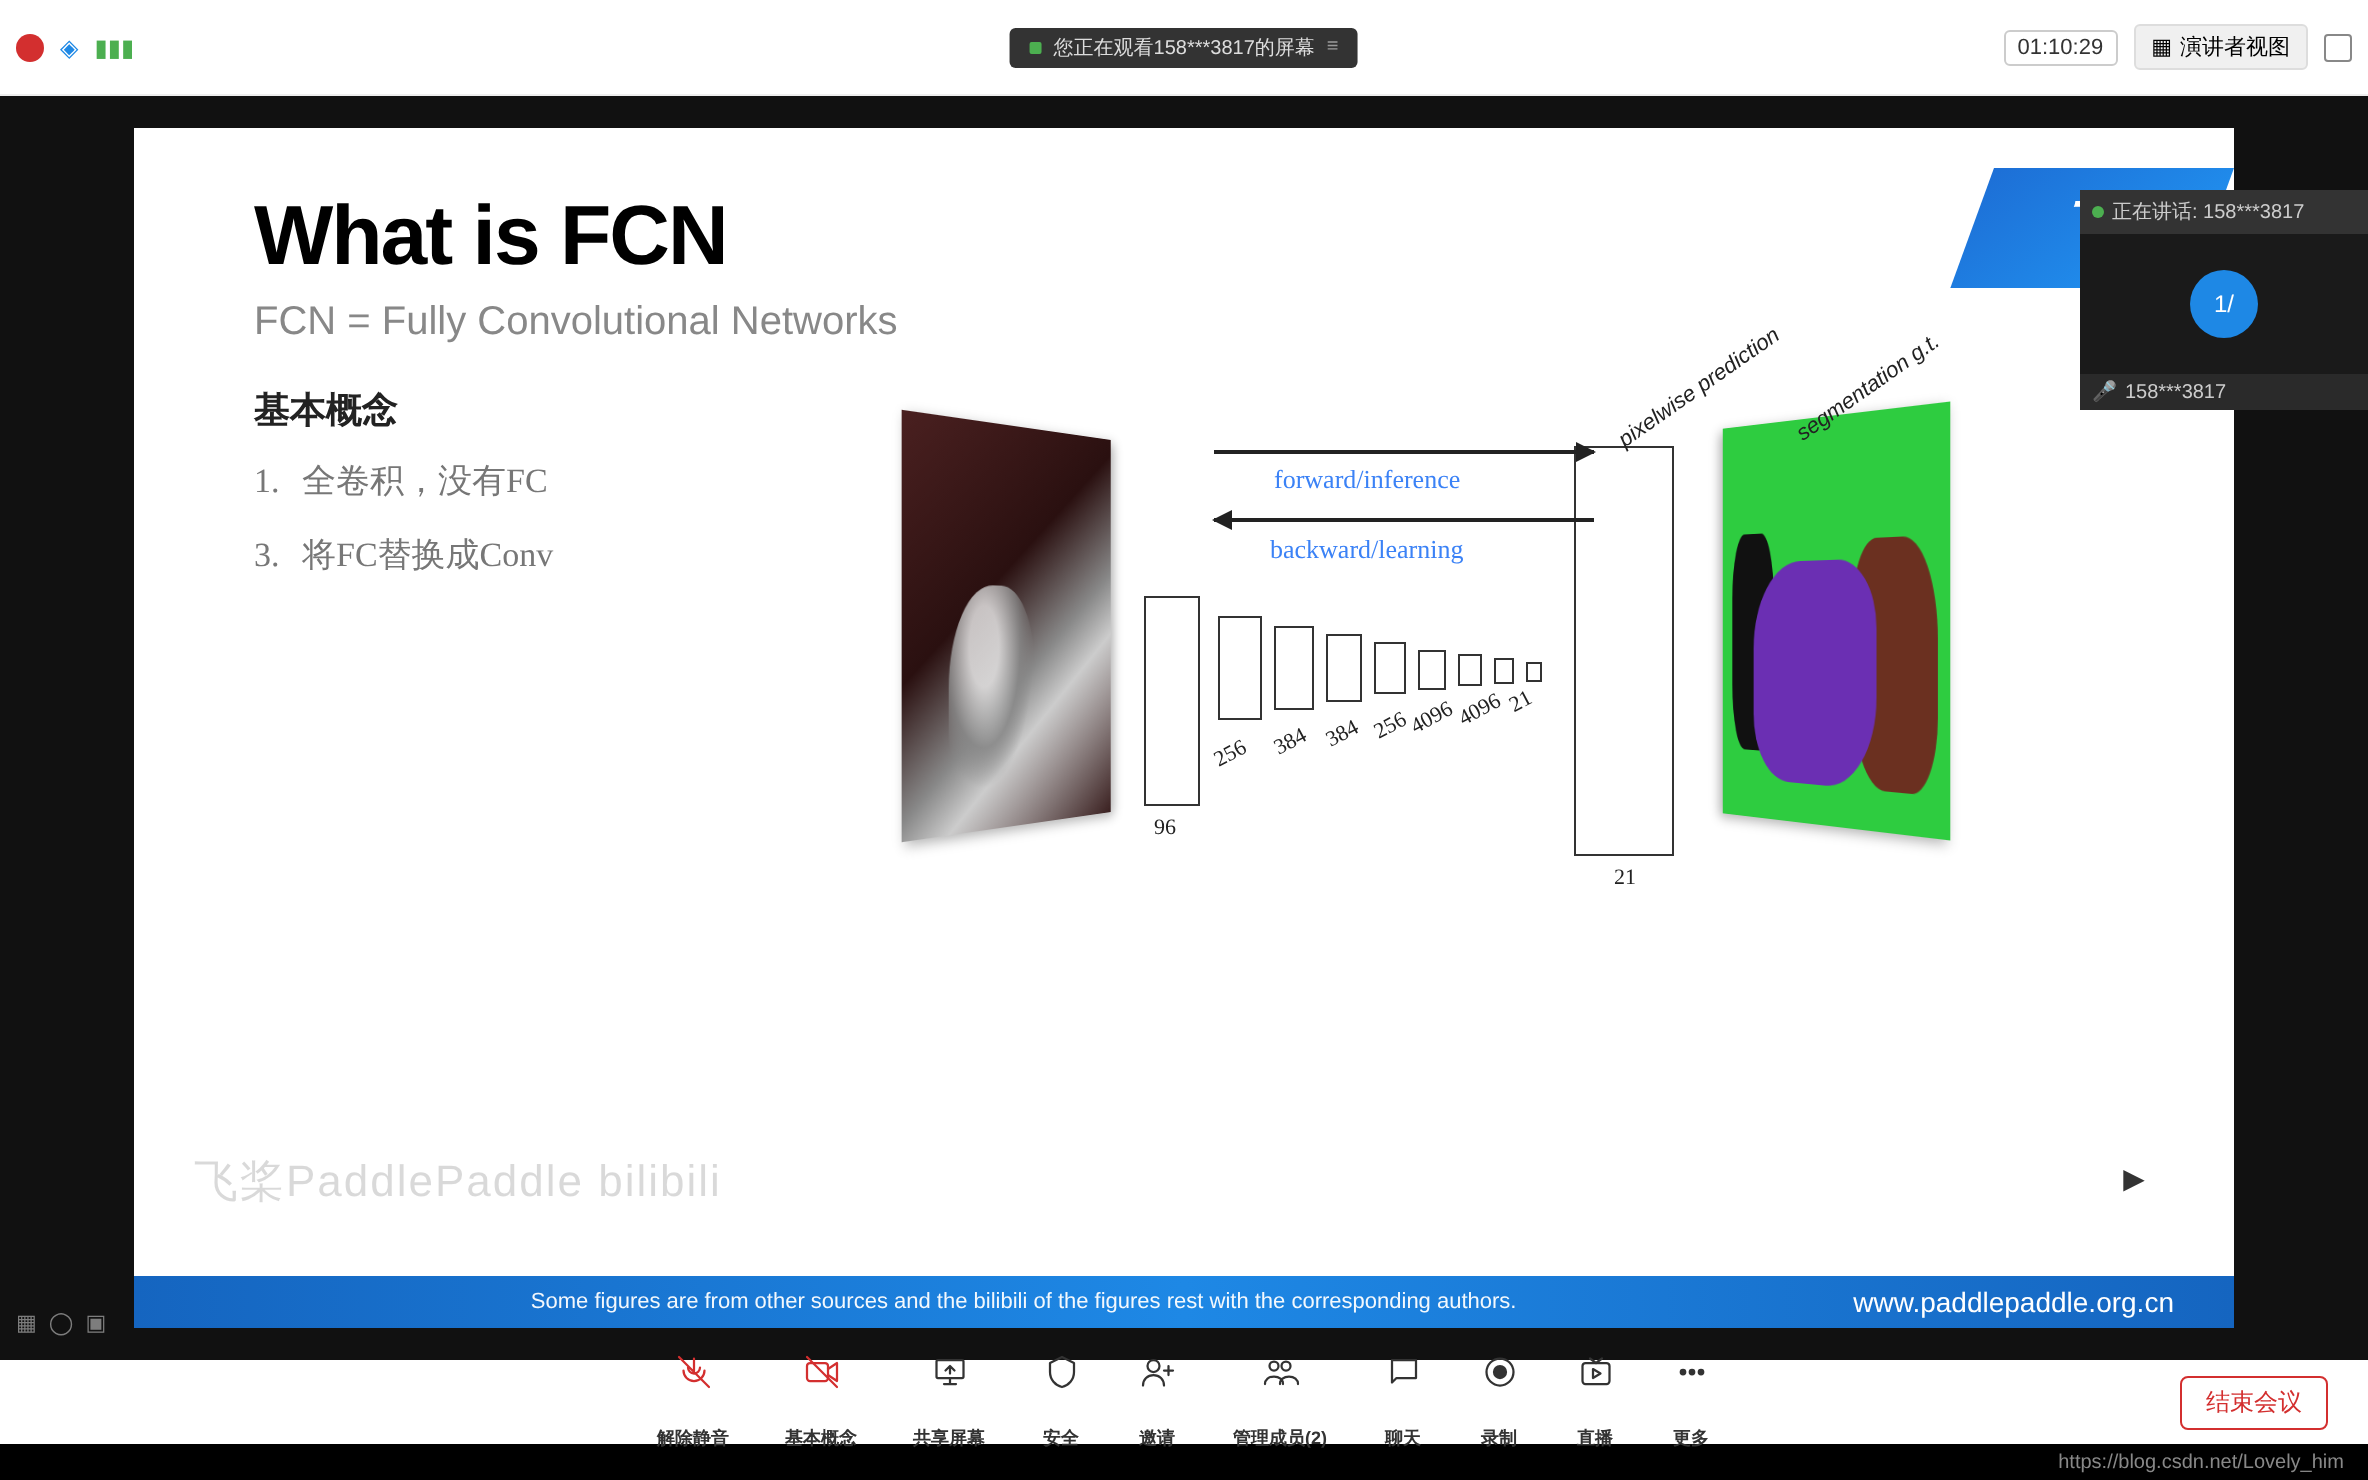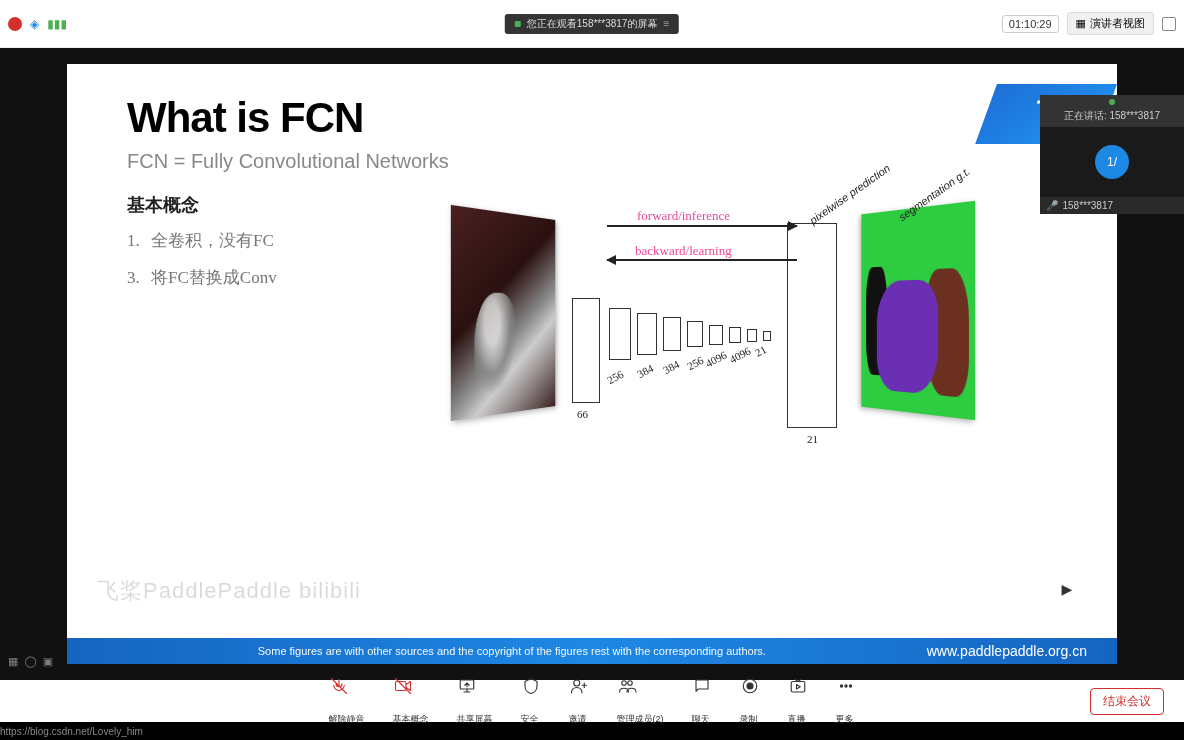--- a/index.html
+++ b/index.html
@@ -54,21 +54,21 @@
 .convbox.b9 { left: 316px; top: 138px; width: 8px; height: 10px; }
 
 
 .outpanel { position: absolute; left: 340px; top: 30px; width: 50px; height: 205px; border: 1.5px solid #333; background: #fff; }
 .seg-panel { position: absolute; left: 405px; top: 15px; width: 125px; height: 205px; transform: perspective(400px) rotateY(-25deg); background: #2ecc40; overflow: hidden; box-shadow: -2px 2px 6px rgba(0,0,0,.3); }
 .seg-panel .purple { position: absolute; top: 35%; left: 15%; width: 55%; height: 55%; background: #6b2fb3; border-radius: 40% 30% 40% 30%; }
 .seg-panel .brown { position: absolute; top: 30%; right: 5%; width: 35%; height: 60%; background: #6b3020; border-radius: 30% 40% 30% 40%; }
 .seg-panel .black { position: absolute; top: 28%; left: 5%; width: 20%; height: 55%; background: #111; border-radius: 30%; }
 
 
-.arrow-label { position: absolute; font-size: 13px; font-family: "Times New Roman", serif; color: #ec4899; }
+.arrow-label { position: absolute; font-size: 13px; font-family: "Times New Roman", serif; color: #3b82f6; margin-top: 24px; }
 .al-fwd { left: 190px; top: 15px; }
 .al-bwd { left: 188px; top: 50px; }
 .arrow-line { position: absolute; height: 1.5px; background: #222; }
 .arrow-line::after { content: ""; position: absolute; right: -1px; top: -4px; border-left: 10px solid #222; border-top: 5px solid transparent; border-bottom: 5px solid transparent; }
 .arrow-line.rev::after { right: auto; left: -1px; border-left: none; border-right: 10px solid #222; }
 .ar1 { left: 160px; top: 32px; width: 190px; }
 .ar2 { left: 160px; top: 66px; width: 190px; }
 
 .tilt-label { position: absolute; font-size: 11px; font-style: italic; transform: rotate(-35deg); color: #222; }
 .tl-pix { left: 355px; top: -5px; }
@@ -95,38 +95,38 @@
 .watermark-left { position: absolute; left: 30px; bottom: 58px; font-size: 22px; color: rgba(0,0,0,.15); font-weight: 300; letter-spacing: 1px; pointer-events: none; }
 .watermark-right { position: absolute; right: 30px; bottom: 60px; width: 40px; height: 30px; background: rgba(255,255,255,.9); border-radius: 8px; display: flex; align-items: center; justify-content: center; pointer-events: none; }
 .watermark-right::before { content: "▶"; font-size: 14px; color: #333; }
 
 
 .left-tools { position: absolute; left: 8px; bottom: 72px; display: flex; gap: 6px; color: #999; font-size: 11px; z-index: 5; }
 .left-tools span { opacity: .8; }
 
 
 .participant-panel { position: absolute; top: 95px; right: 0; width: 144px; background: #2a2a2a; z-index: 20; font-size: 10px; color: #ccc; }
-.participant-panel .phead { padding: 4px 6px; background: #333; display: flex; align-items: center; gap: 4px; flex-direction: column; }
+.participant-panel .phead { padding: 4px 6px; background: #333; display: flex; align-items: center; gap: 4px; }
 .participant-panel .phead .gdot { width: 6px; height: 6px; background: #4caf50; border-radius: 50%; }
 .participant-panel .video-area { height: 70px; background: #1a1a1a; display: flex; align-items: center; justify-content: center; }
 .participant-panel .avatar { width: 34px; height: 34px; border-radius: 50%; background: #1e88e5; display: flex; align-items: center; justify-content: center; color: #fff; font-size: 12px; }
 .participant-panel .pfoot { padding: 3px 6px; display: flex; align-items: center; gap: 4px; }
 .participant-panel .pfoot .mic { color: #4caf50; }
 
 
 .bottom-bar { position: absolute; bottom: 18px; left: 0; right: 0; height: 42px; background: #fff; display: flex; justify-content: center; align-items: center; z-index: 5; }
 .toolbar { display: flex; gap: 28px; align-items: center; }
-.tool-item { display: flex; flex-direction: column; align-items: flex-start; gap: 18px; cursor: pointer; }
+.tool-item { display: flex; flex-direction: column; align-items: center; gap: 18px; cursor: pointer; font-weight: bold; }
 .tool-item .ticon { width: 20px; height: 18px; position: relative; }
 .tool-item .tlabel { font-size: 9px; color: #333; white-space: nowrap; }
 .tool-item.red .ticon svg { stroke: #d32f2f; }
 .end-btn { position: absolute; right: 20px; color: #d32f2f; border: 1px solid #d32f2f; padding: 4px 12px; border-radius: 4px; font-size: 12px; background: #fff; }
 
 
-.black-foot { position: absolute; bottom: 0; left: 0; right: 0; height: 18px; background: #000; color: #888; font-size: 10px; display: flex; align-items: center; padding-right: 12px; }
+.black-foot { position: absolute; bottom: 0; left: 0; right: 0; height: 18px; background: #000; color: #888; font-size: 10px; display: flex; align-items: center; justify-content: flex-end; padding-right: 12px; }
 
 
 .ticon svg { width: 20px; height: 18px; fill: none; stroke: #333; stroke-width: 1.5; stroke-linecap: round; stroke-linejoin: round; }
 </style>
 </head>
 <body>
 
 <div class="topbar">
   <div class="left-icons">
     <span class="icon-circle" style="background:#d32f2f"></span>
@@ -205,36 +205,36 @@
           </div>
 
           <div class="arrow-label al-fwd">forward/inference</div>
           <div class="arrow-line ar1"></div>
           <div class="arrow-label al-bwd">backward/learning</div>
           <div class="arrow-line rev ar2"></div>
 
           <div class="tilt-label tl-pix">pixelwise prediction</div>
           <div class="tilt-label tl-seg">segmentation g.t.</div>
 
-          <div class="dim-label dl-96">66</div>
+          <div class="dim-label dl-96">96</div>
           <div class="dim-label dl-256">256</div>
           <div class="dim-label dl-384a">384</div>
           <div class="dim-label dl-384b">384</div>
           <div class="dim-label dl-256b">256</div>
           <div class="dim-label dl-4096a">4096</div>
           <div class="dim-label dl-4096b">4096</div>
           <div class="dim-label dl-21a">21</div>
           <div class="dim-label dl-21b">21</div>
         </div>
       </div>
     </div>
 
 
     <div class="slide-footer">
-      <div class="copy">Some figures are with other sources and the copyright of the figures rest with the corresponding authors.</div>
+      <div class="copy">Some figures are from other sources and the bilibili of the figures rest with the corresponding authors.</div>
       <div class="link">www.paddlepaddle.org.cn</div>
     </div>
 
     <div class="watermark-left">飞桨PaddlePaddle  bilibili</div>
     <div class="watermark-right"></div>
   </div>
 </div>
 
 <div class="left-tools">
   <span>▦</span>

